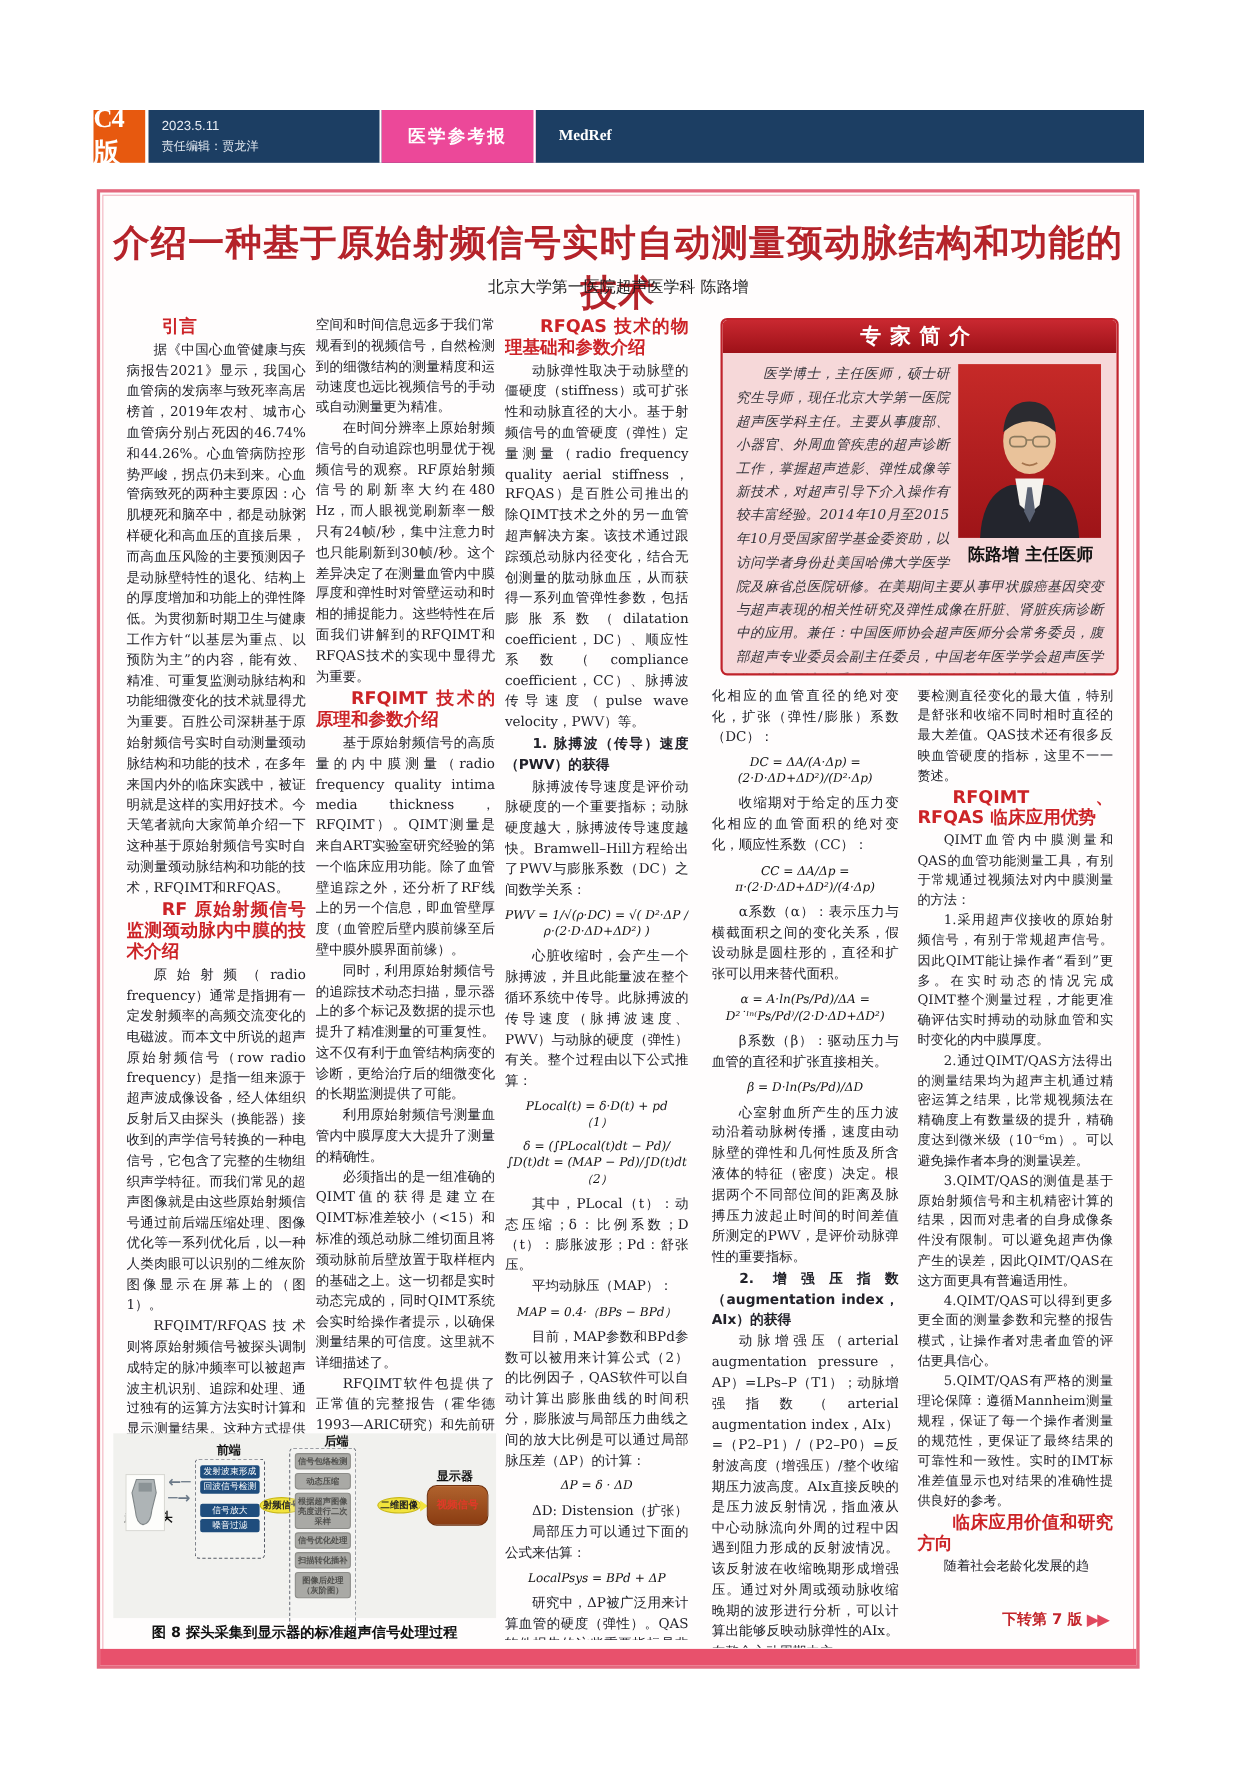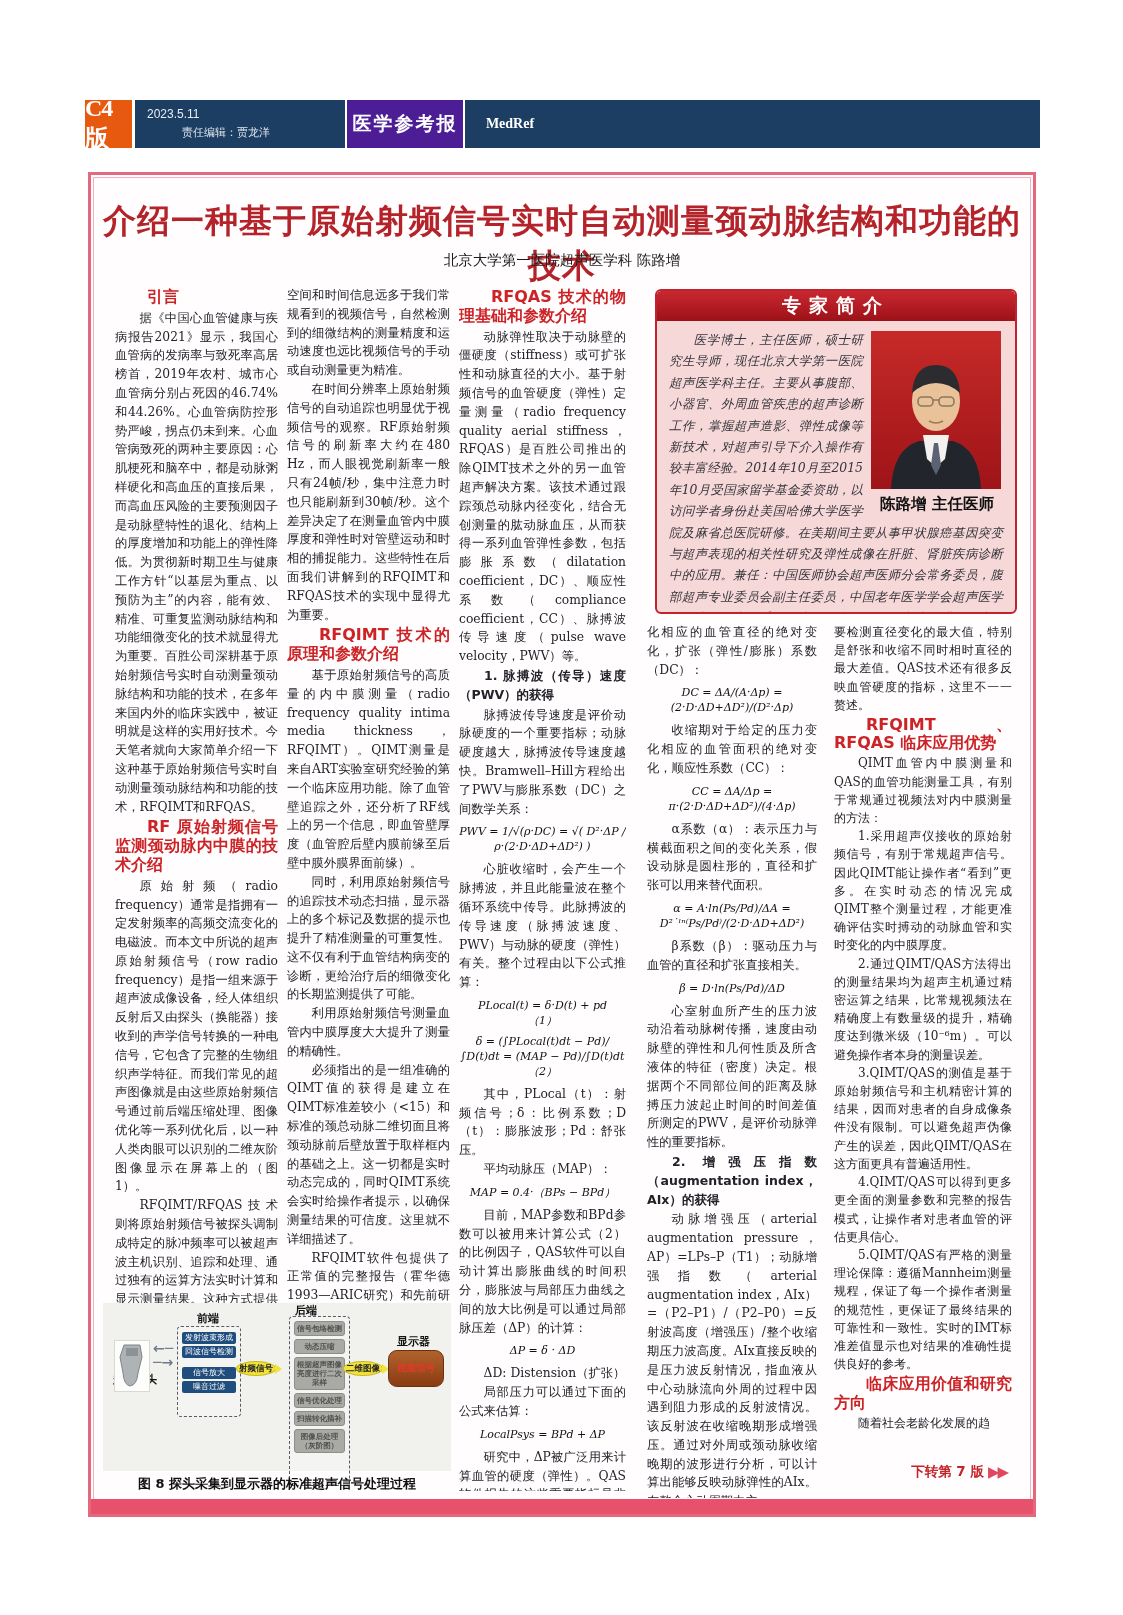--- a/index.html
+++ b/index.html
@@ -8,26 +8,26 @@
           font-family:"DejaVu Serif","Liberation Serif",serif; }
 
   
   .masthead { position:absolute; left:85px; top:100px; width:955px; height:48px; display:flex; }
   .m-edition { width:47px; background:#e7590f; color:#fff; font-family:"Liberation Serif",serif;
                font-weight:bold; font-size:24px; display:flex; align-items:center; justify-content:center;
                margin-right:3px; letter-spacing:-1px; }
   .m-bar { flex:1; background:#1c3e63; display:flex; color:#fff; }
   .m-date { width:212px; padding:7px 0 0 12px; border-right:2px solid #fff; }
   .m-date .d1 { font-size:12px; font-family:"Liberation Sans",sans-serif; color:#e8edf4; }
-  .m-date .d2 { font-size:11px; margin-top:4px; font-family:Liberation Sans, sans-serif; color:#dfe6ee;margin-left:35px; }
+  .m-date .d2 { font-size:11px; margin-top:4px; font-family:Liberation Sans, sans-serif; color:#dfe6ee; }
   .m-center { flex:1; display:flex; align-items:center; justify-content:center; gap:16px; border-right:2px solid #fff; }
   .m-cn { font-family:"DejaVu Sans","Liberation Sans",sans-serif; font-weight:bold; font-size:27px; letter-spacing:5px; }
   .m-en { font-family:"Liberation Serif",serif; font-size:23px; color:#e2892b; }
-  .m-paper { width:118px; background:#4c1d95; display:flex; align-items:center; justify-content:center;
-             font-family:"DejaVu Sans","Liberation Sans",sans-serif; font-weight:bold; font-size:19px;
+  .m-paper { width:140px; background:#ec4899; display:flex; align-items:center; justify-content:center;
+             font-family:"DejaVu Sans","Liberation Sans",sans-serif; font-weight:bold; font-size:16px;
              letter-spacing:2px; border-right:2px solid #fff; }
   .m-abbr { width:90px; display:flex; align-items:center; justify-content:center;
             font-family:"Liberation Serif",serif; font-weight:bold; font-size:14px; }
 
   
   .frame { position:absolute; left:88px; top:172px; width:948px; height:1345px;
            border:3px solid #e4687e; background:#fffdfd; }
   .frame-inner { position:absolute; inset:2px; border:1px solid #f2b3bf; pointer-events:none; }
   .bottom-bar { position:absolute; left:0; right:0; bottom:0; height:15px; background:#e8516c; }
 
@@ -74,21 +74,21 @@
   .fig-label { position:absolute; font-weight:bold; font-size:11px; color:#111; }
   .probe { position:absolute; left:11px; top:37px; width:36px; height:52px; background:#fdfdfb;
            border:1px solid #d9d9d4; display:flex; align-items:center; justify-content:center; }
   .probe svg { display:block; }
   .fig-arrow { position:absolute; color:#6c7a89; font-size:14px; line-height:10px; font-weight:bold; }
   .dash-box { position:absolute; border:1.5px dashed #555a66; border-radius:4px; background:rgba(255,255,255,.25); }
   #frontend-box { left:74px; top:23px; width:64px; height:91px; padding:5px 4px 0 4px; }
   .fe-group { margin-bottom:9px; }
   .fe-item { background:#1f4d7d; color:#fff; border-radius:2px; font-size:8px; line-height:12px;
              height:12px; text-align:center; margin-bottom:2px; overflow:hidden; }
-  #backend-box { left:186px; top:13px; width:61px; height:170px; padding:4px 4px 4px 4px; }
+  #backend-box { left:160px; top:13px; width:61px; height:170px; padding:4px 4px 4px 4px; }
   .be-item { background:#a9a9a5; border:1px solid #8d8d89; color:#51514e; border-radius:3px;
              font-size:7.5px; line-height:9px; text-align:center; margin-bottom:3px; padding:2px 1px;
              overflow:hidden; font-weight:bold; }
   .tag { position:absolute; background:#f2e33c; border:1px solid #c9b818; border-radius:50%;
          font-size:8.5px; font-weight:bold; color:#222; display:flex; align-items:center; justify-content:center; }
   .tag::after { content:""; position:absolute; right:-7px; top:50%; margin-top:-5px;
                 border-left:7px solid #f2e33c; border-top:5px solid transparent; border-bottom:5px solid transparent; }
   #rf-tag { left:133px; top:58px; width:40px; height:15px; }
   #img-tag { left:240px; top:58px; width:40px; height:15px; }
   .display-box { position:absolute; left:285px; top:47px; width:56px; height:37px; border-radius:9px;
@@ -145,21 +145,21 @@
       </div>
     <div class="col" id="col-3">
         <div class="blk-h">RFQAS 技术的物理基础和参数介绍</div>
         <div class="blk-p">动脉弹性取决于动脉壁的僵硬度（stiffness）或可扩张性和动脉直径的大小。基于射频信号的血管硬度（弹性）定量测量（radio frequency quality aerial stiffness，RFQAS）是百胜公司推出的除QIMT技术之外的另一血管超声解决方案。该技术通过跟踪颈总动脉内径变化，结合无创测量的肱动脉血压，从而获得一系列血管弹性参数，包括膨胀系数（dilatation coefficient，DC）、顺应性系数（compliance coefficient，CC）、脉搏波传导速度（pulse wave velocity，PWV）等。</div>
         <div class="blk-sh">1. 脉搏波（传导）速度（PWV）的获得</div>
         <div class="blk-p">脉搏波传导速度是评价动脉硬度的一个重要指标；动脉硬度越大，脉搏波传导速度越快。Bramwell–Hill方程给出了PWV与膨胀系数（DC）之间数学关系：</div>
         <div class="blk-f">PWV = 1/√(ρ·DC) = √( D²·ΔP / ρ·(2·D·ΔD+ΔD²) )</div>
         <div class="blk-p">心脏收缩时，会产生一个脉搏波，并且此能量波在整个循环系统中传导。此脉搏波的传导速度（脉搏波速度、PWV）与动脉的硬度（弹性）有关。整个过程由以下公式推算：</div>
         <div class="blk-f">PLocal(t) = δ·D(t) + pd　（1）</div>
         <div class="blk-f">δ = (∫PLocal(t)dt − Pd)/∫D(t)dt = (MAP − Pd)/∫D(t)dt　（2）</div>
-        <div class="blk-p">其中，PLocal（t）：射频信号；δ：比例系数；D（t）：膨胀波形；Pd：舒张压。</div>
+        <div class="blk-p">其中，PLocal（t）：动态压缩；δ：比例系数；D（t）：膨胀波形；Pd：舒张压。</div>
         <div class="blk-p">平均动脉压（MAP）：</div>
         <div class="blk-f">MAP = 0.4·（BPs − BPd）</div>
         <div class="blk-p">目前，MAP参数和BPd参数可以被用来计算公式（2）的比例因子，QAS软件可以自动计算出膨胀曲线的时间积分，膨胀波与局部压力曲线之间的放大比例是可以通过局部脉压差（ΔP）的计算：</div>
         <div class="blk-f">ΔP = δ · ΔD</div>
         <div class="blk-p">ΔD: Distension（扩张）</div>
         <div class="blk-p">局部压力可以通过下面的公式来估算：</div>
         <div class="blk-f">LocalPsys = BPd + ΔP</div>
         <div class="blk-p">研究中，ΔP被广泛用来计算血管的硬度（弹性）。QAS软件报告的这些重要指标是非常有用的硬度（弹性/膨胀）系数（DC）、顺应性系数（CC）、α系数、β系数。</div>
       </div>
     <div class="col" id="col-4">

